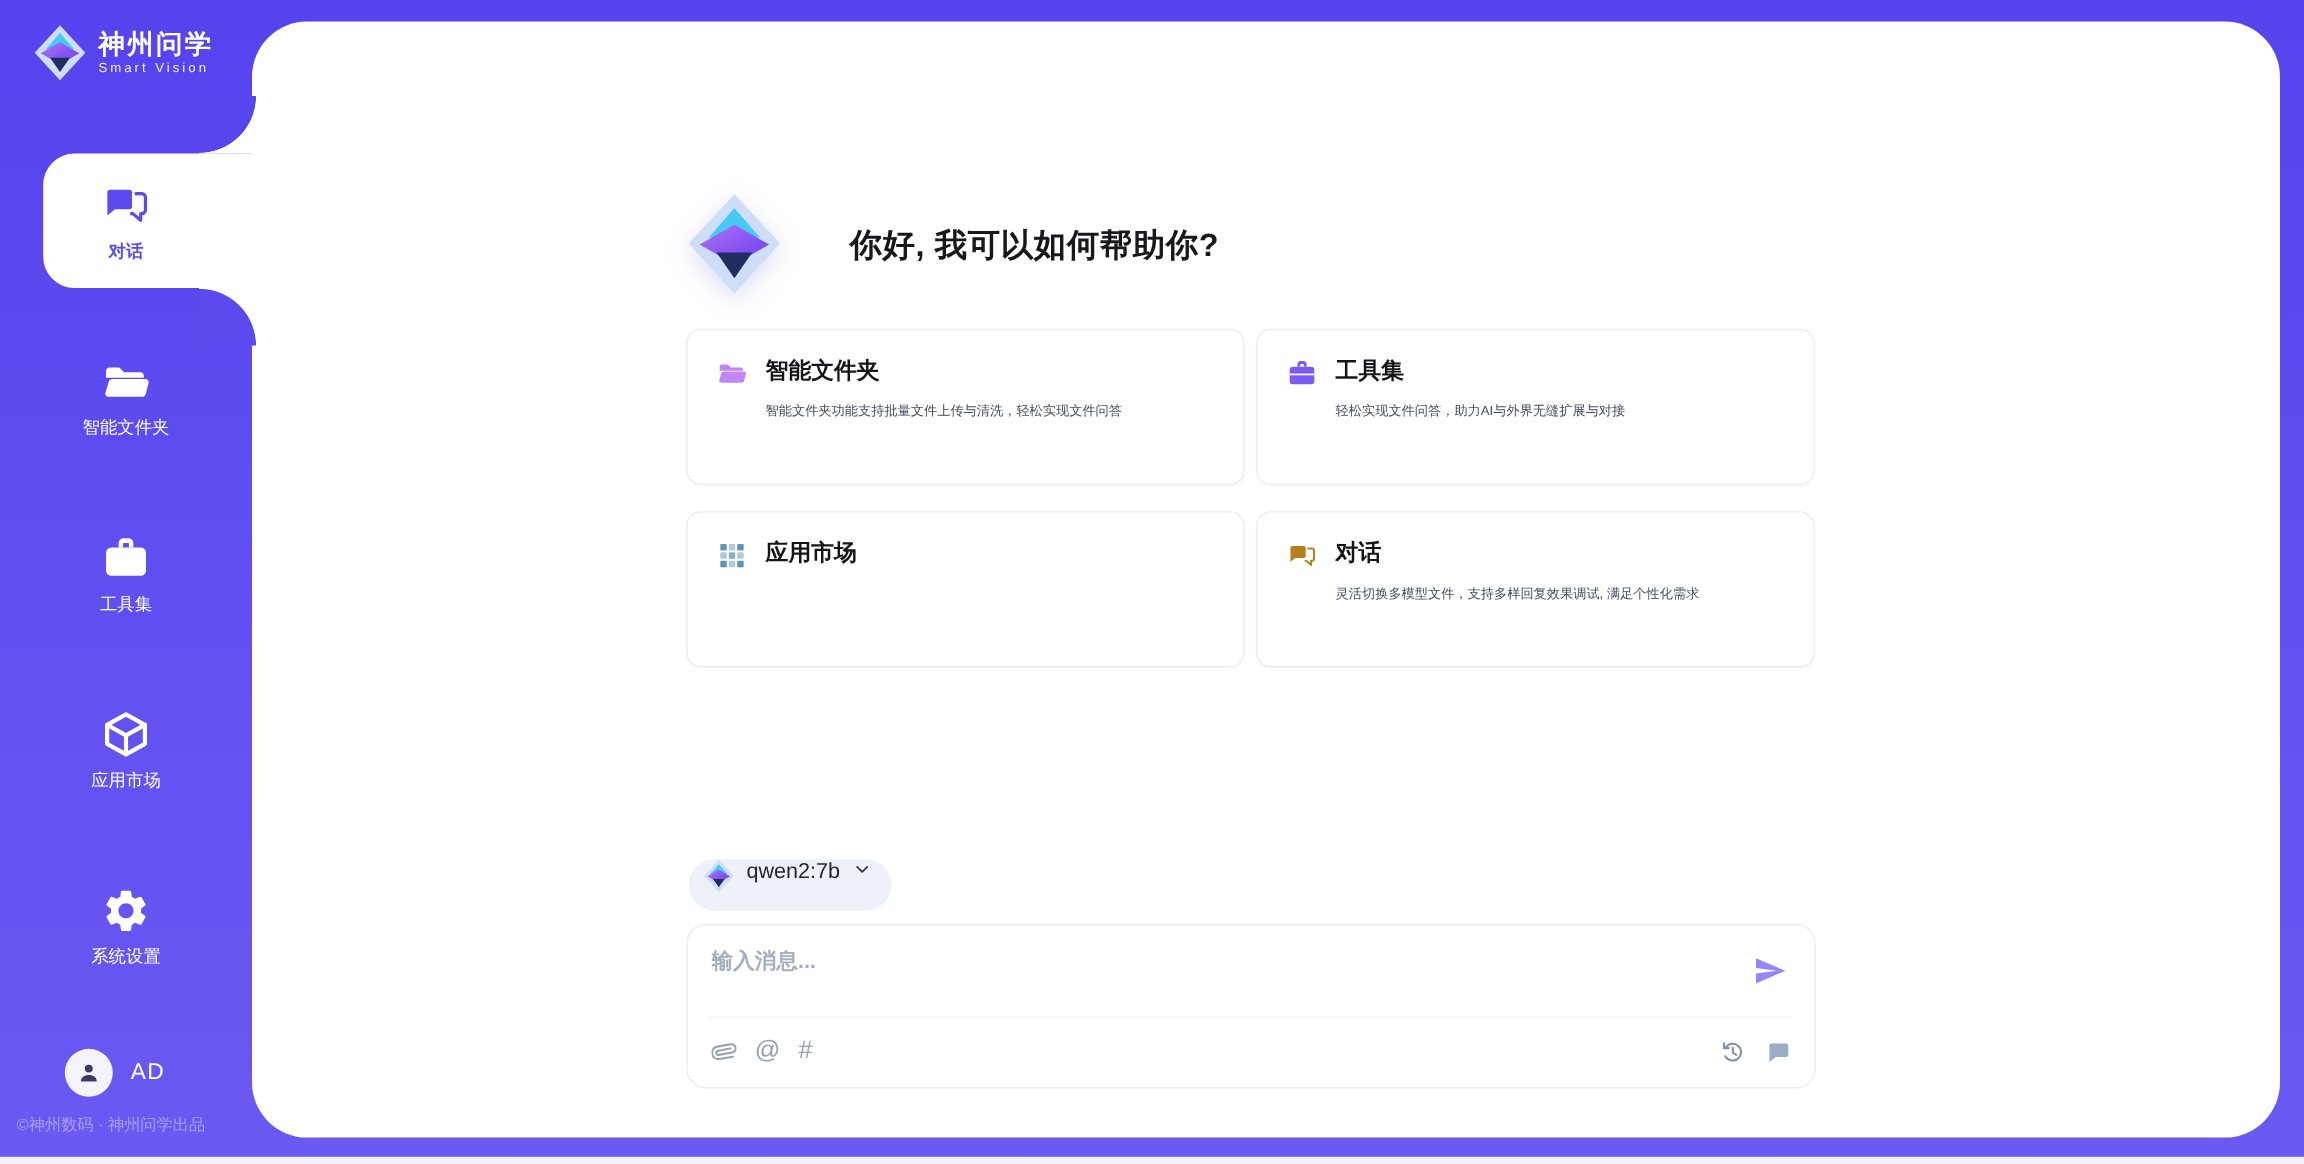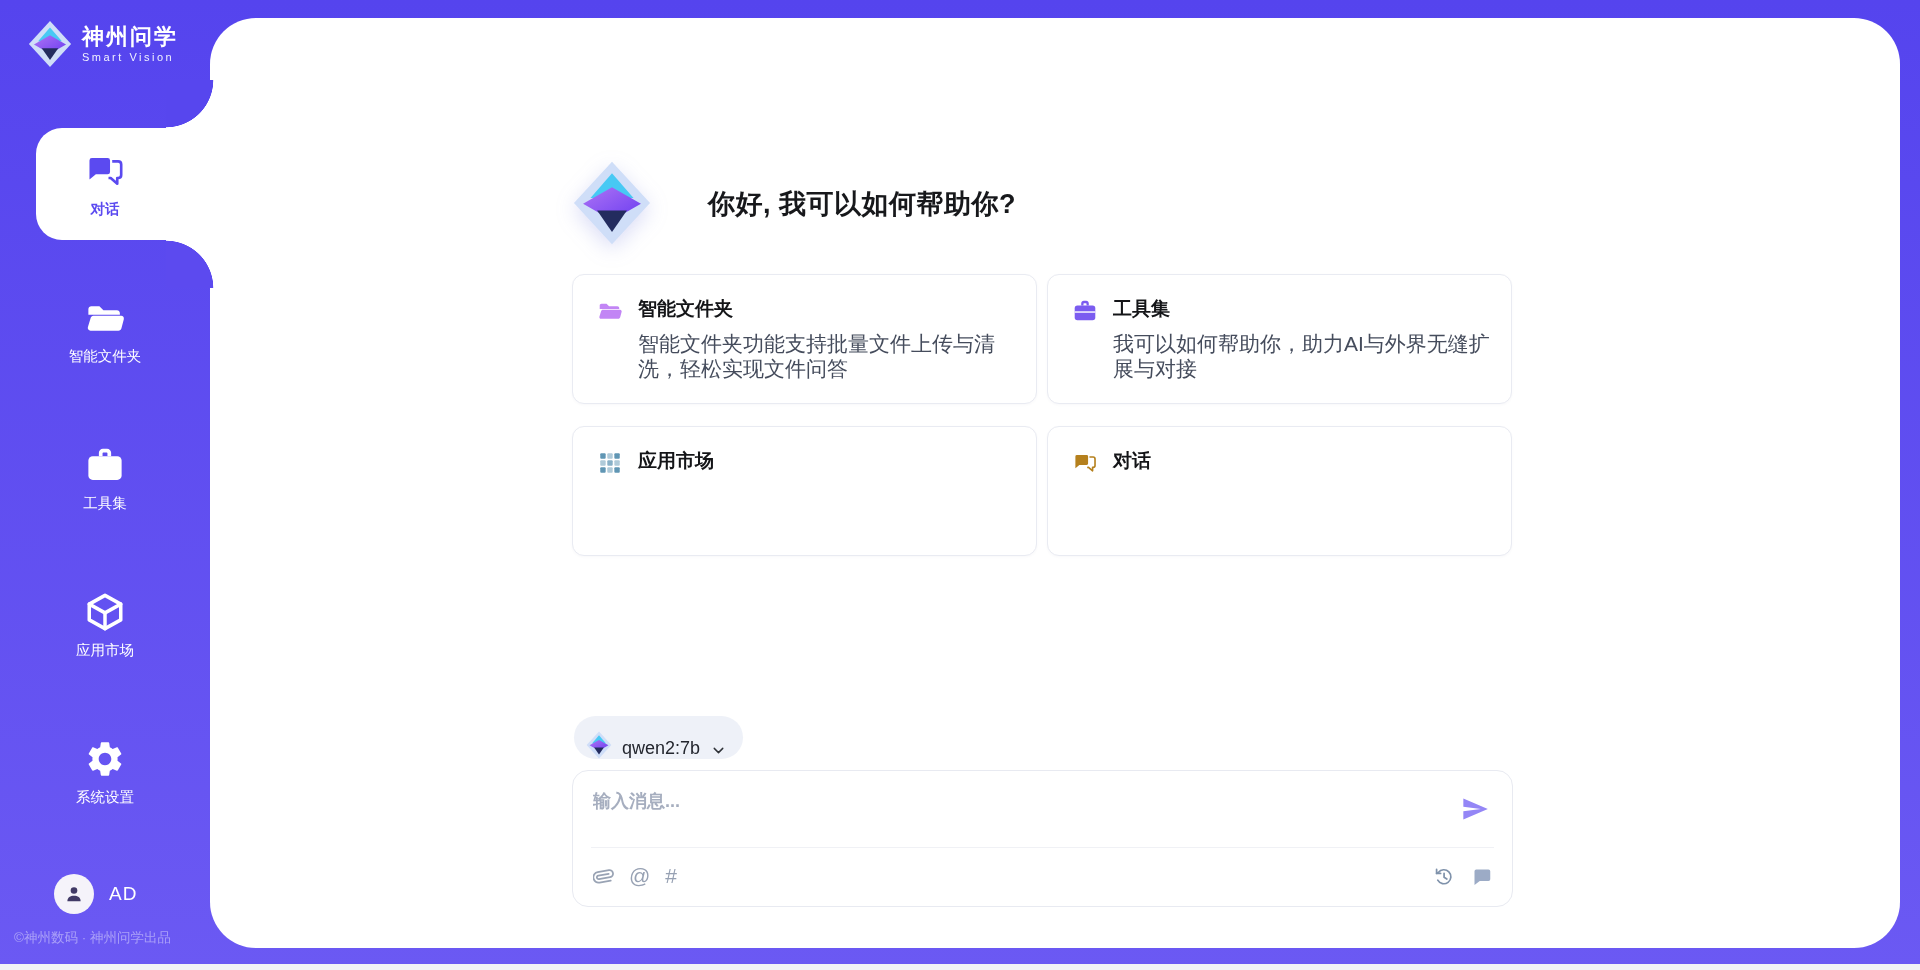--- a/index.html
+++ b/index.html
@@ -70,25 +70,25 @@
   }
 
   .cards { position:absolute; left:0; top:256px; display:grid; grid-template-columns:465px 465px; grid-gap:22px 10px; }
   .card {
     width:465px; height:130px; background:#fff; border:1px solid #e9ebf2; border-radius:12px;
     padding:21px 24px; display:flex; gap:15px; align-items:flex-start; cursor:pointer;
     box-shadow:0 1px 3px rgba(20,30,80,.03);
   }
   .card .cicon { flex:0 0 26px; margin-top:2px; }
   .card h3 { font-size:19px; font-weight:700; color:#141518; margin-bottom:9px; }
-  .card p { font-size:21px; color:#454c5c; line-height:25px; width:378px; }
+  .card p { font-size:11px; color:#454c5c; line-height:25px; width:378px; }
 
   .model-chip {
     position:absolute; left:2px; top:698px; height:43px;
-    display:inline-flex; align-items:flex-end; gap:10px; padding:0 16px 0 12px;
+    display:inline-flex; align-items:flex-start; gap:10px; padding:0 16px 0 12px;
     background:#eef1f8; border-radius:22px; cursor:pointer;
   }
   .model-chip .mlabel { font-size:18px; color:#23262e; }
 
   .composer {
     position:absolute; left:0; top:752px; width:941px; height:137px;
     background:#fff; border:1px solid #e8eaf1; border-radius:16px;
   }
   .composer textarea {
     position:absolute; left:20px; top:18px; width:830px; height:50px;
@@ -153,21 +153,21 @@
         </div>
 
         <div class="card">
           <svg class="cicon" viewBox="0 0 48 48" fill="#7b5cf0">
             <path d="M17 14v-4c0-2.6 2.1-4.7 4.7-4.7h4.6c2.6 0 4.7 2.1 4.7 4.7v4h-4.2v-3.4c0-.5-.4-.9-.9-.9h-3.8c-.5 0-.9.4-.9.9V14z"></path>
             <rect x="5" y="14" width="38" height="27" rx="5"></rect>
             <rect x="5" y="24.6" width="38" height="2.6" fill="#ffffff"></rect>
           </svg>
           <div>
             <h3>工具集</h3>
-            <p>我可以如何帮助你，助力AI与外界无缝扩展与对接</p>
+            <p>轻松实现文件问答，助力AI与外界无缝扩展与对接</p>
           </div>
         </div>
 
         <div class="card">
           <svg class="cicon" viewBox="0 0 24 24" fill="#6096b4">
             <rect x="3" y="3" width="5" height="5" rx="0.9"></rect>
             <rect x="9.5" y="3" width="5" height="5" rx="0.9" opacity="0.5"></rect>
             <rect x="16" y="3" width="5" height="5" rx="0.9"></rect>
             <rect x="3" y="9.5" width="5" height="5" rx="0.9" opacity="0.5"></rect>
             <rect x="9.5" y="9.5" width="5" height="5" rx="0.9" opacity="0.75"></rect>
@@ -181,20 +181,21 @@
           </div>
         </div>
 
         <div class="card">
           <svg class="cicon" viewBox="0 0 48 48">
             <path d="M28 13h11c2 0 3.5 1.5 3.5 3.5v12c0 2-1.5 3.5-3.5 3.5h-1v6.5l-7.5-6.5H28" fill="none" stroke="#b5801d" stroke-width="3" stroke-linejoin="round"></path>
             <path d="M9 8h18c2.2 0 4 1.8 4 4v13c0 2.2-1.8 4-4 4H14l-9 7.5V12c0-2.2 1.8-4 4-4z" fill="#b5801d" stroke="#ffffff" stroke-width="2.5"></path>
           </svg>
           <div>
             <h3>对话</h3>
+            <p>灵活切换多模型文件，支持多样回复效果调试, 满足个性化需求</p>
           </div>
         </div>
       </div>
 
       <div class="model-chip">
         <svg width="26" height="28" viewBox="0 0 48 52">
             <use href="#sym-diamond"></use>
           </svg>
         <span class="mlabel">qwen2:7b</span>
         <svg width="17" height="17" viewBox="0 0 24 24">

